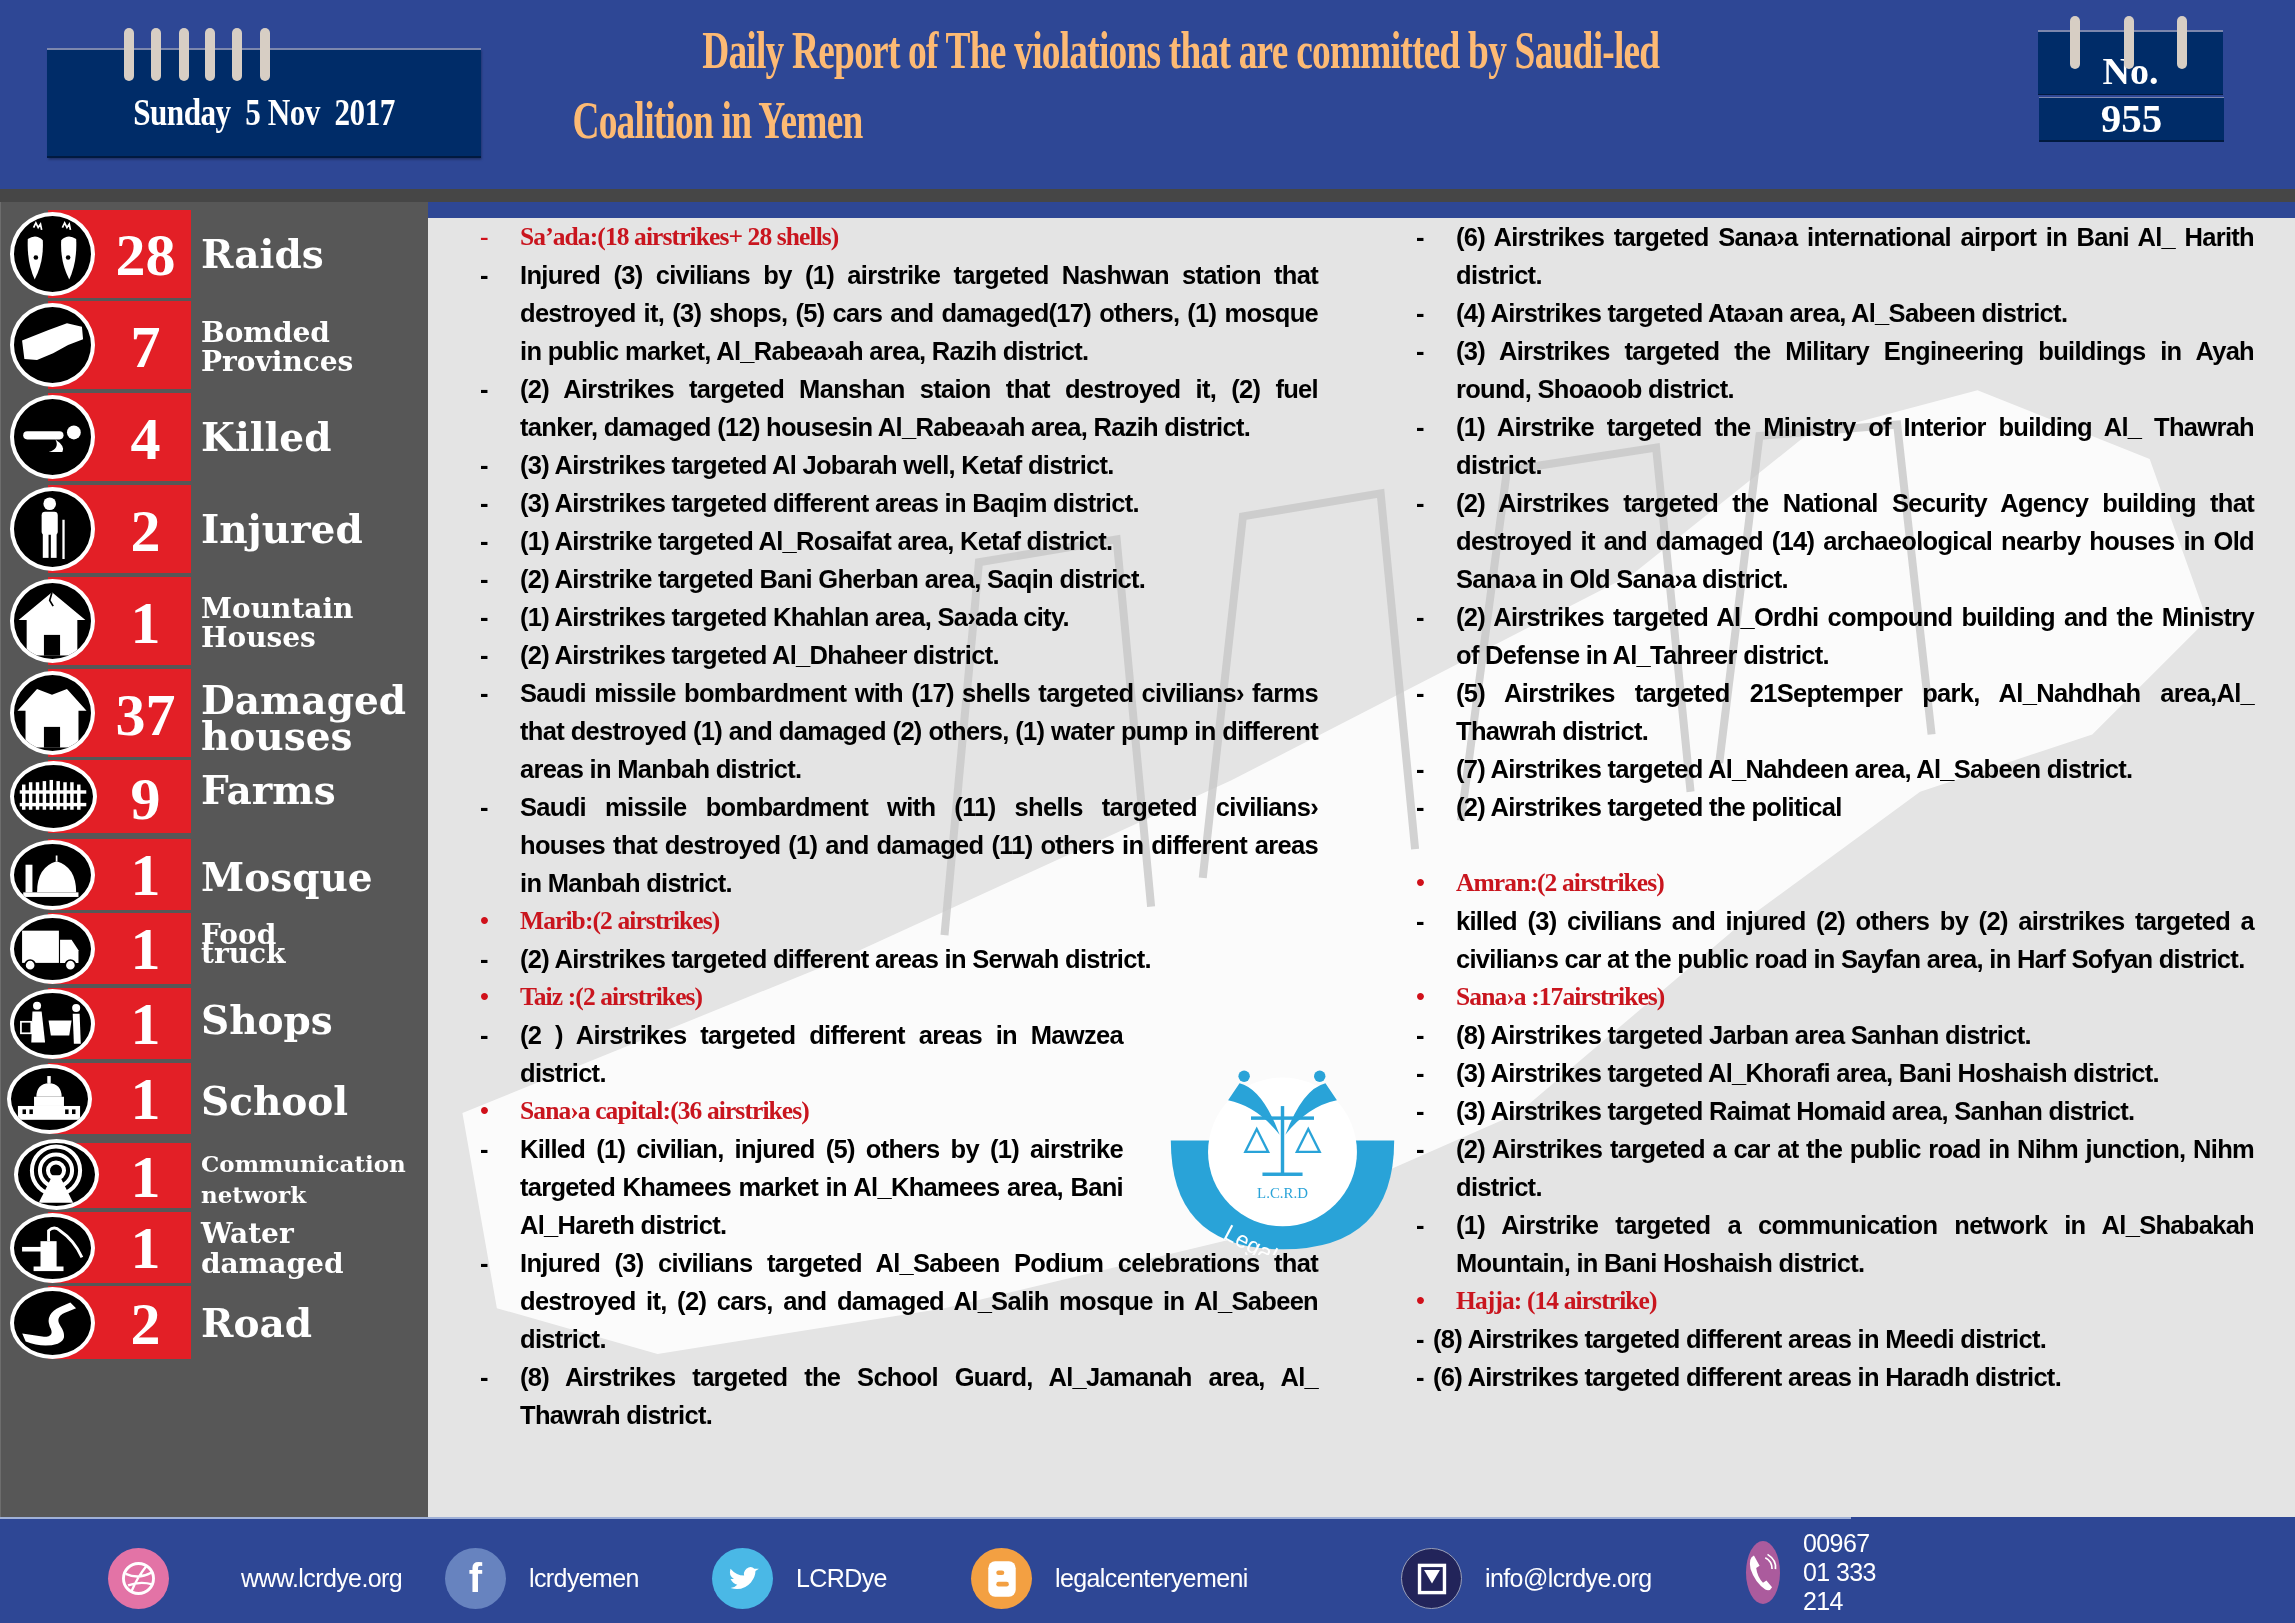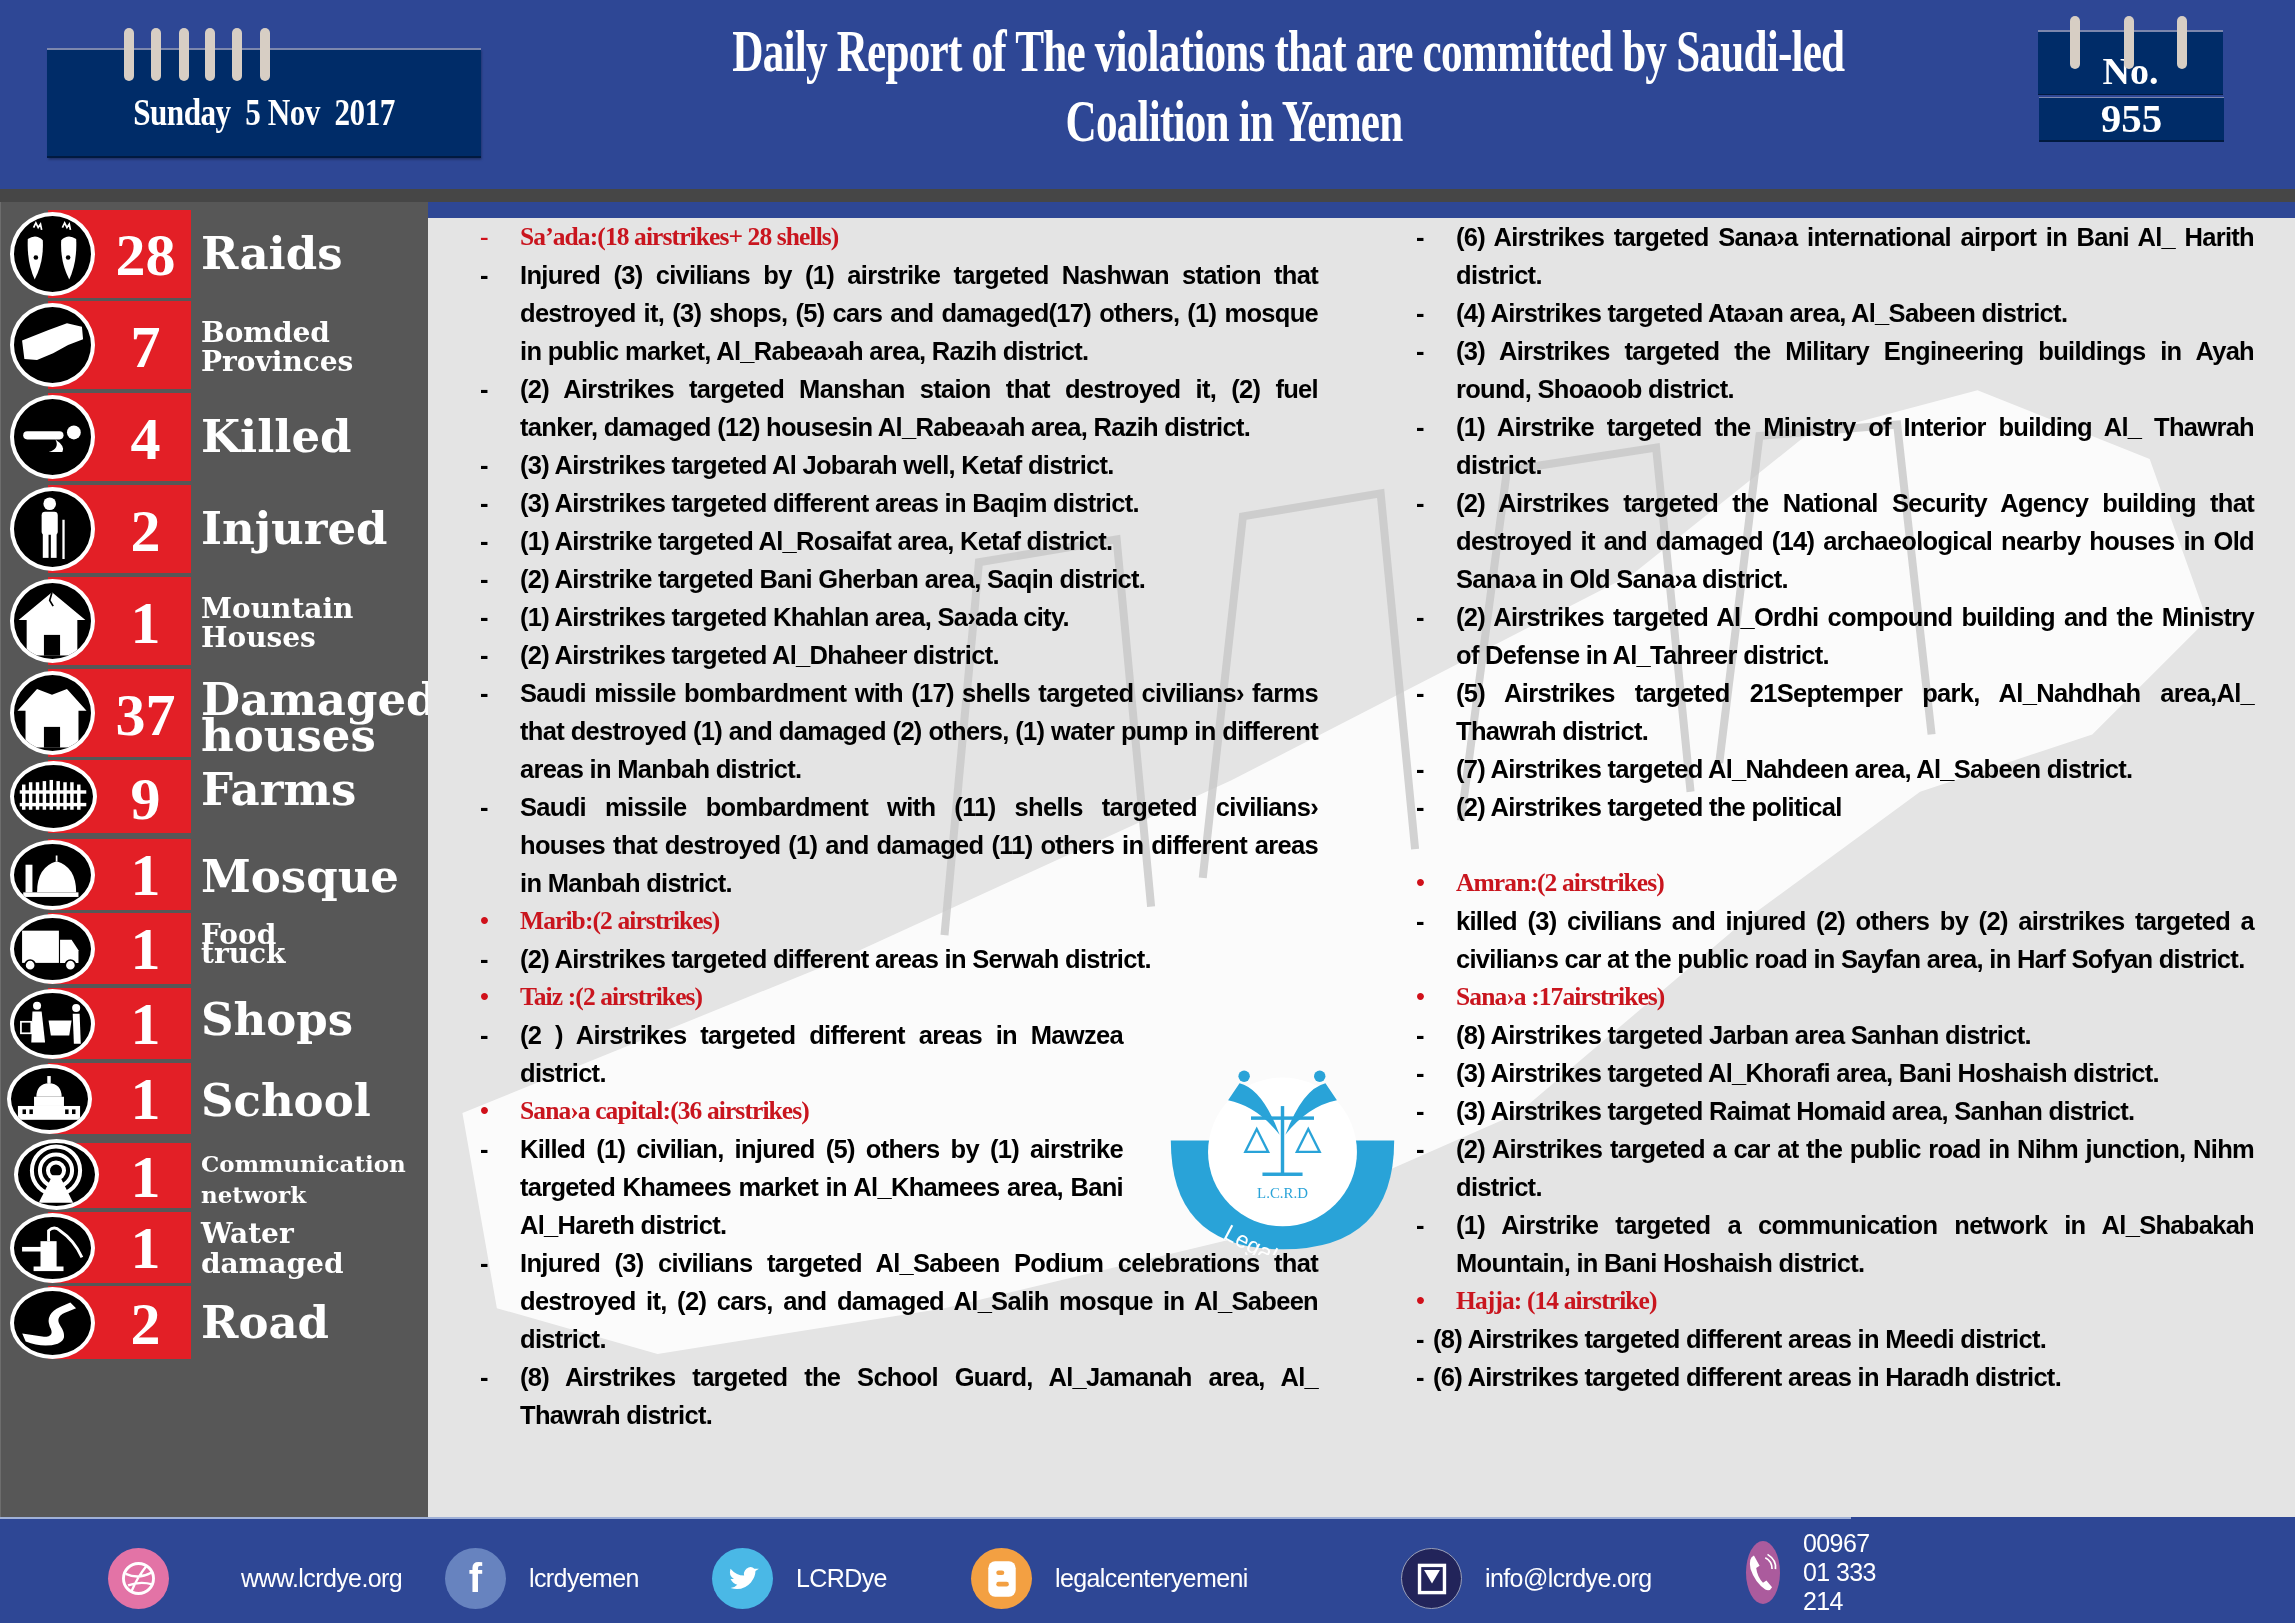--- a/index.html
+++ b/index.html
@@ -11,38 +11,38 @@
   .header-strip { position: absolute; left: 0; top: 189px; width: 2295px; height: 12.6px; background: #464646; }
 
   .date-card { position: absolute; left: 47px; top: 48px; width: 434px; height: 110px; background: #002c68;
     border-top: 2.3px solid #7c87ad; border-bottom: 2.9px solid #011a40; box-shadow: 1.1px 1.7px 2.3px rgba(0,0,0,0.35); }
   .ring { position: absolute; width: 10.3px; height: 53px; background: #d7cec4; border-radius: 5.2px; }
   .ring::before, .ring::after { content: ""; position: absolute; left: -1.7px; width: 13.8px; height: 13.8px; border-radius: 50%; background: #221f20; z-index: -1; }
   .ring::before { top: -4.6px; } .ring::after { bottom: -4.6px; }
   .date-text { position: absolute; left: 0; right: 0; top: 40px; text-align: center; color: #fff;
     font-family: "Liberation Serif", serif; font-weight: bold; font-size: 38px; letter-spacing: -0.6px; transform: scaleX(0.82); white-space: pre; }
 
-  .title { position: absolute; left: 516px; top: 16px; width: 1435px; text-align: center; color: #ffffff;
-    font-family: "Liberation Serif", serif; font-weight: bold; font-size: 60px; line-height: 70px; letter-spacing: -1.1px; }
+  .title { position: absolute; left: 516px; top: 16px; width: 1435px; text-align: left; color: #fdba74;
+    font-family: "Liberation Serif", serif; font-weight: bold; font-size: 52px; line-height: 70px; letter-spacing: -1.1px; }
   .title span { display: inline-block; transform: scaleX(0.72); transform-origin: center; white-space: nowrap; }
 
   .no-card { position: absolute; left: 2038px; top: 30px; width: 186px; height: 111px; }
   .no-top { position: absolute; left: 0; top: 0; width: 185px; height: 65px; background: #002c68; border-top: 2.3px solid #7c87ad; border-bottom: 1.7px solid #011a40; }
   .no-bot { position: absolute; left: 1.1px; top: 67px; width: 185px; height: 45px; background: #002c68; border-top: 1.7px solid #7c87ad; border-bottom: 2.3px solid #011a40; }
   .no-label, .no-value { position: absolute; left: 0; right: 0; text-align: center; color: #fff; font-family: "Liberation Serif", serif; font-weight: bold; }
   .no-label { top: 17px; font-size: 38px; }
   .no-value { top: 0px; font-size: 41px; line-height: 41px; }
 
   
   .left-panel { position: absolute; left: 0; top: 202px; width: 428px; height: 1315px; background: #575757; border-left: 1.7px solid #ffffff22; }
   .stat { position: absolute; left: 0; width: 428px; }
   .stat-red { position: absolute; left: 47px; width: 143px; background: #e31f26; }
   .stat-icon { position: absolute; left: 9.2px; width: 85px; border-radius: 50%; background: #000; border: 4.6px solid #fff; overflow: hidden; }
   .stat-num { position: absolute; left: 98px; width: 93px; text-align: center; color: #fff; font-family: "Liberation Serif", serif; font-weight: bold; font-size: 60px; }
-  .stat-label { position: absolute; left: 200px; color: #fff; font-family: "DejaVu Serif", serif; font-weight: bold; font-size: 45px; line-height: 34px; }
+  .stat-label { position: absolute; left: 200px; color: #fff; font-family: "DejaVu Serif", serif; font-weight: bold; font-size: 39px; line-height: 34px; }
   .stat-label.small { font-size: 28px; line-height: 29px; }
   .stat-label.xsmall { font-size: 23px; line-height: 29px; }
 
   
   .content { position: absolute; left: 428px; top: 218px; width: 1868px; height: 1299px; background: #e4e4e4; overflow: hidden; }
   .watermark { position: absolute; left: 0; top: 0; width: 100%; height: 100%; }
   .col { position: absolute; top: 0; }
   .col-left { left: 52px; width: 838px; }
   .col-right { left: 988px; width: 838px; }
   .entry { position: relative; padding-left: 40px; font-family: "Liberation Sans", sans-serif; font-weight: bold; font-size: 25.5px; line-height: 38px; color: #000; text-align: justify; letter-spacing: -0.7px; }

